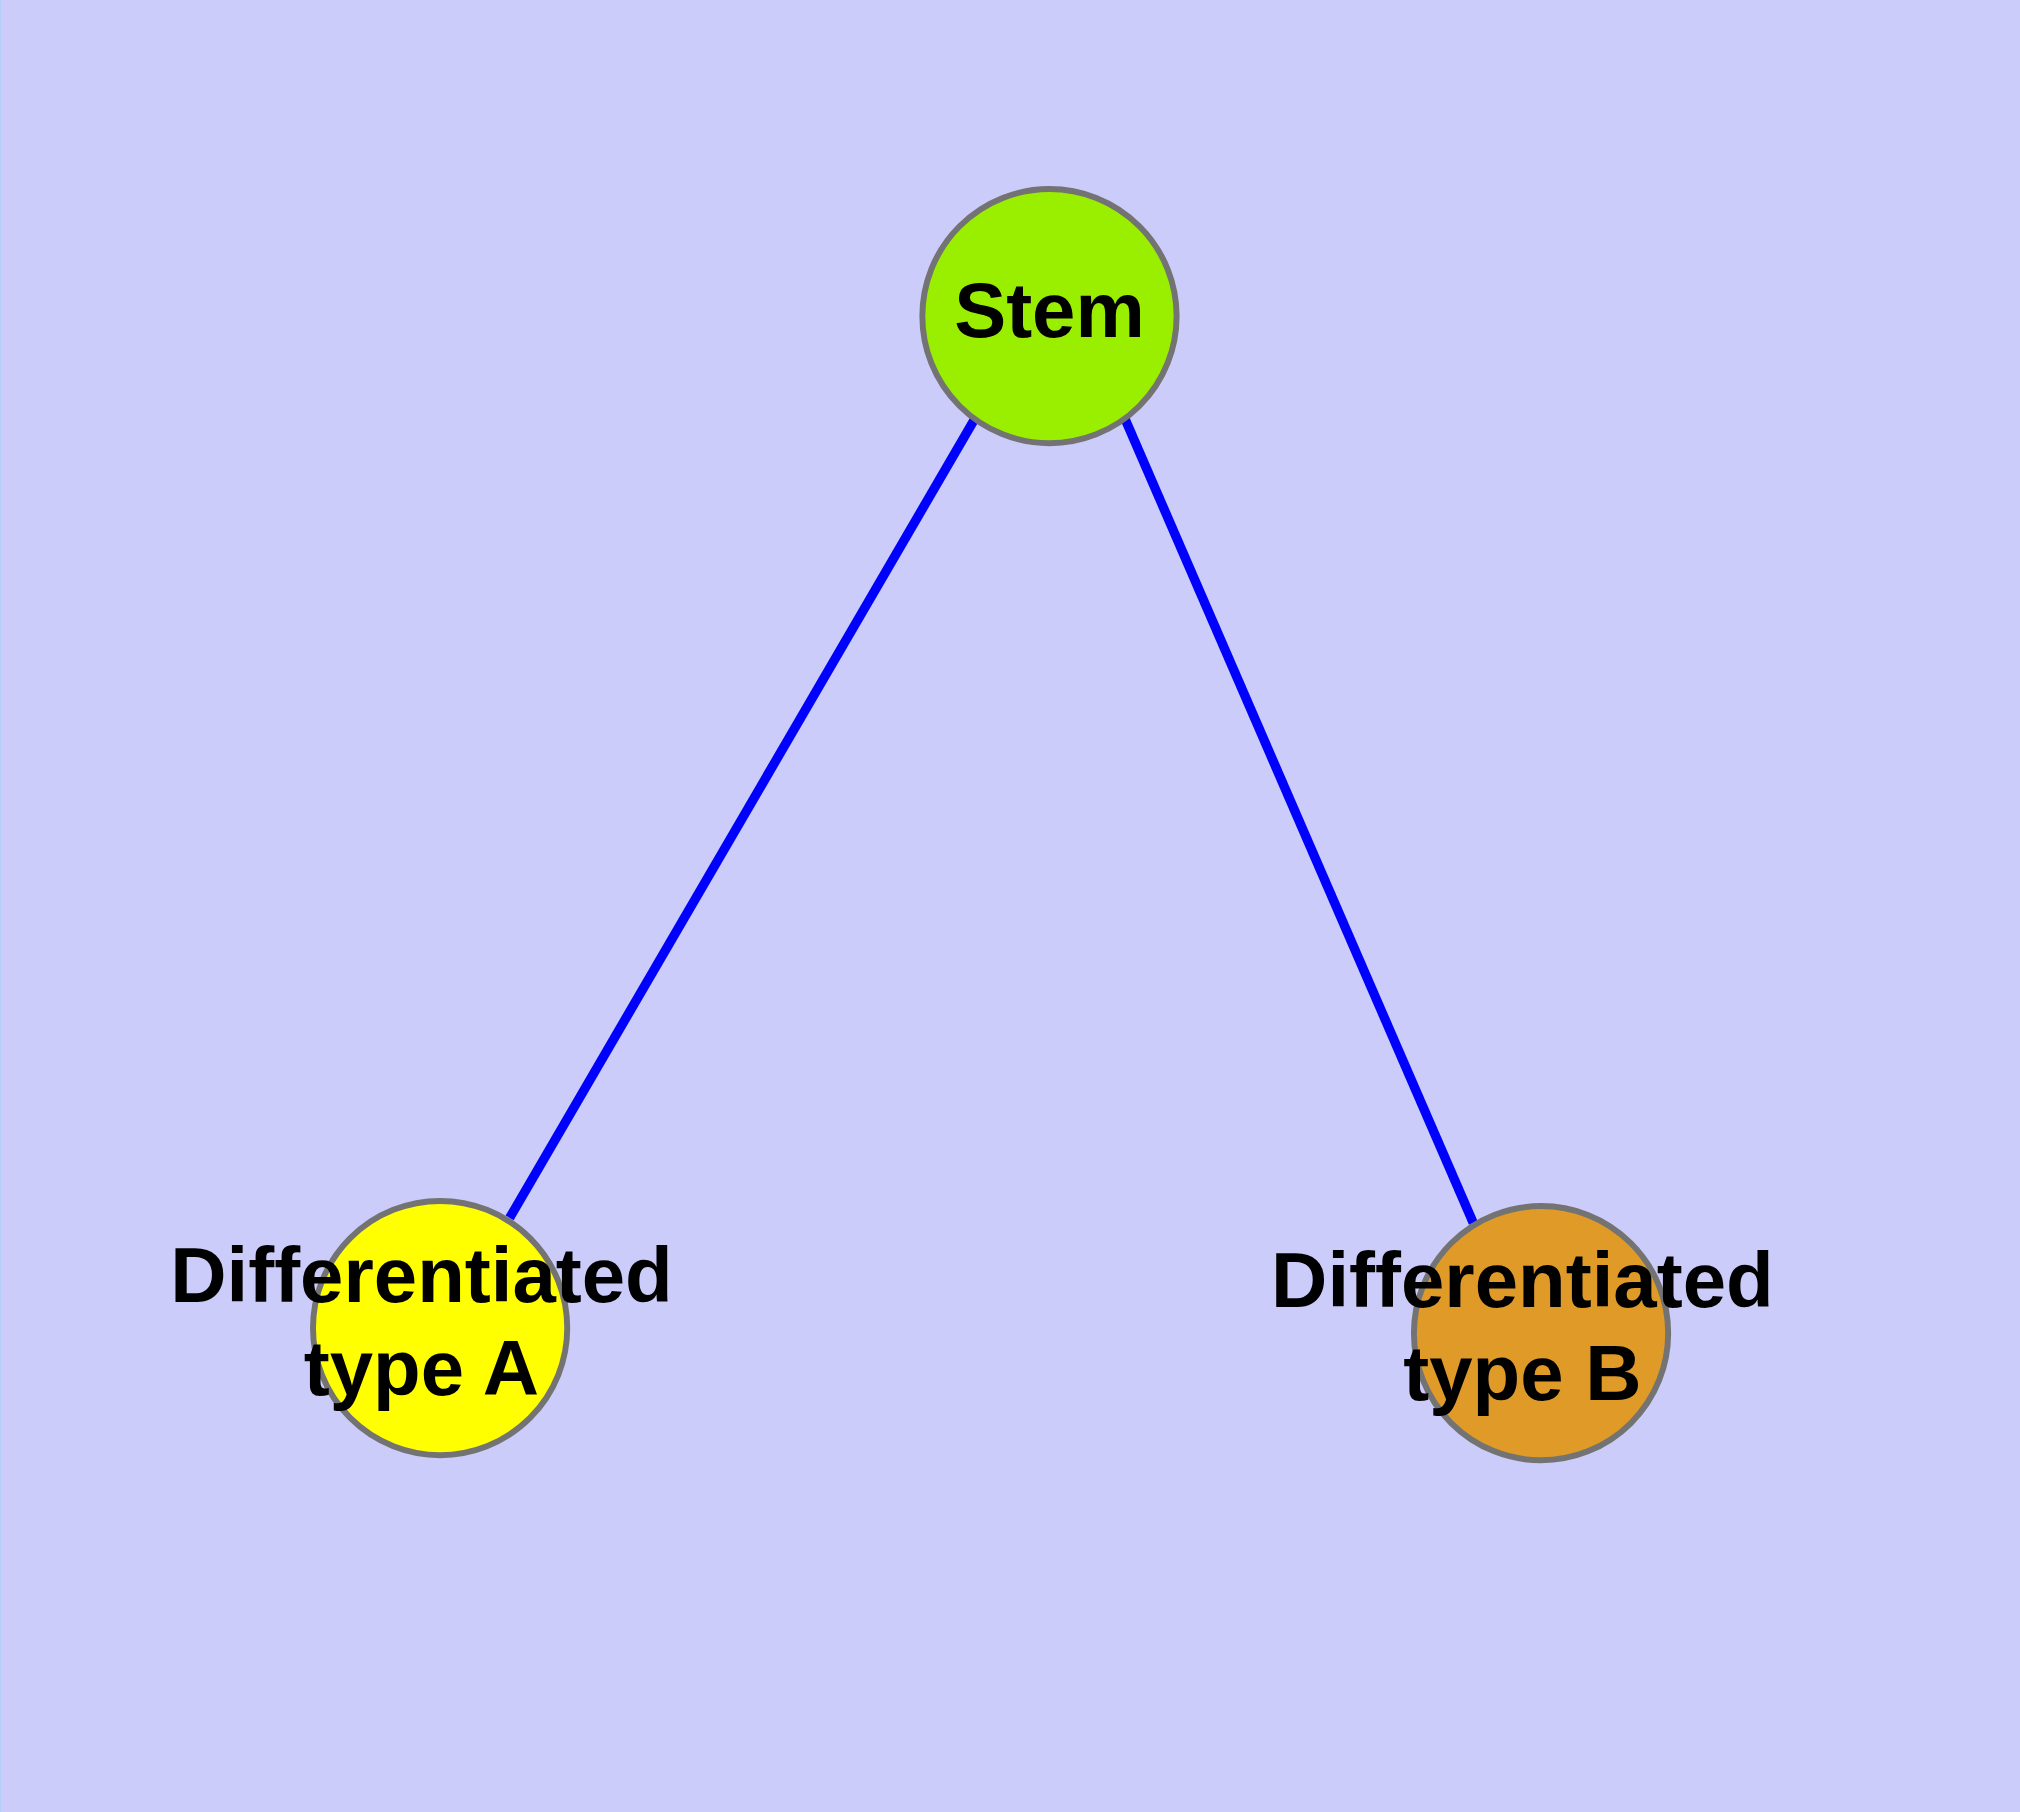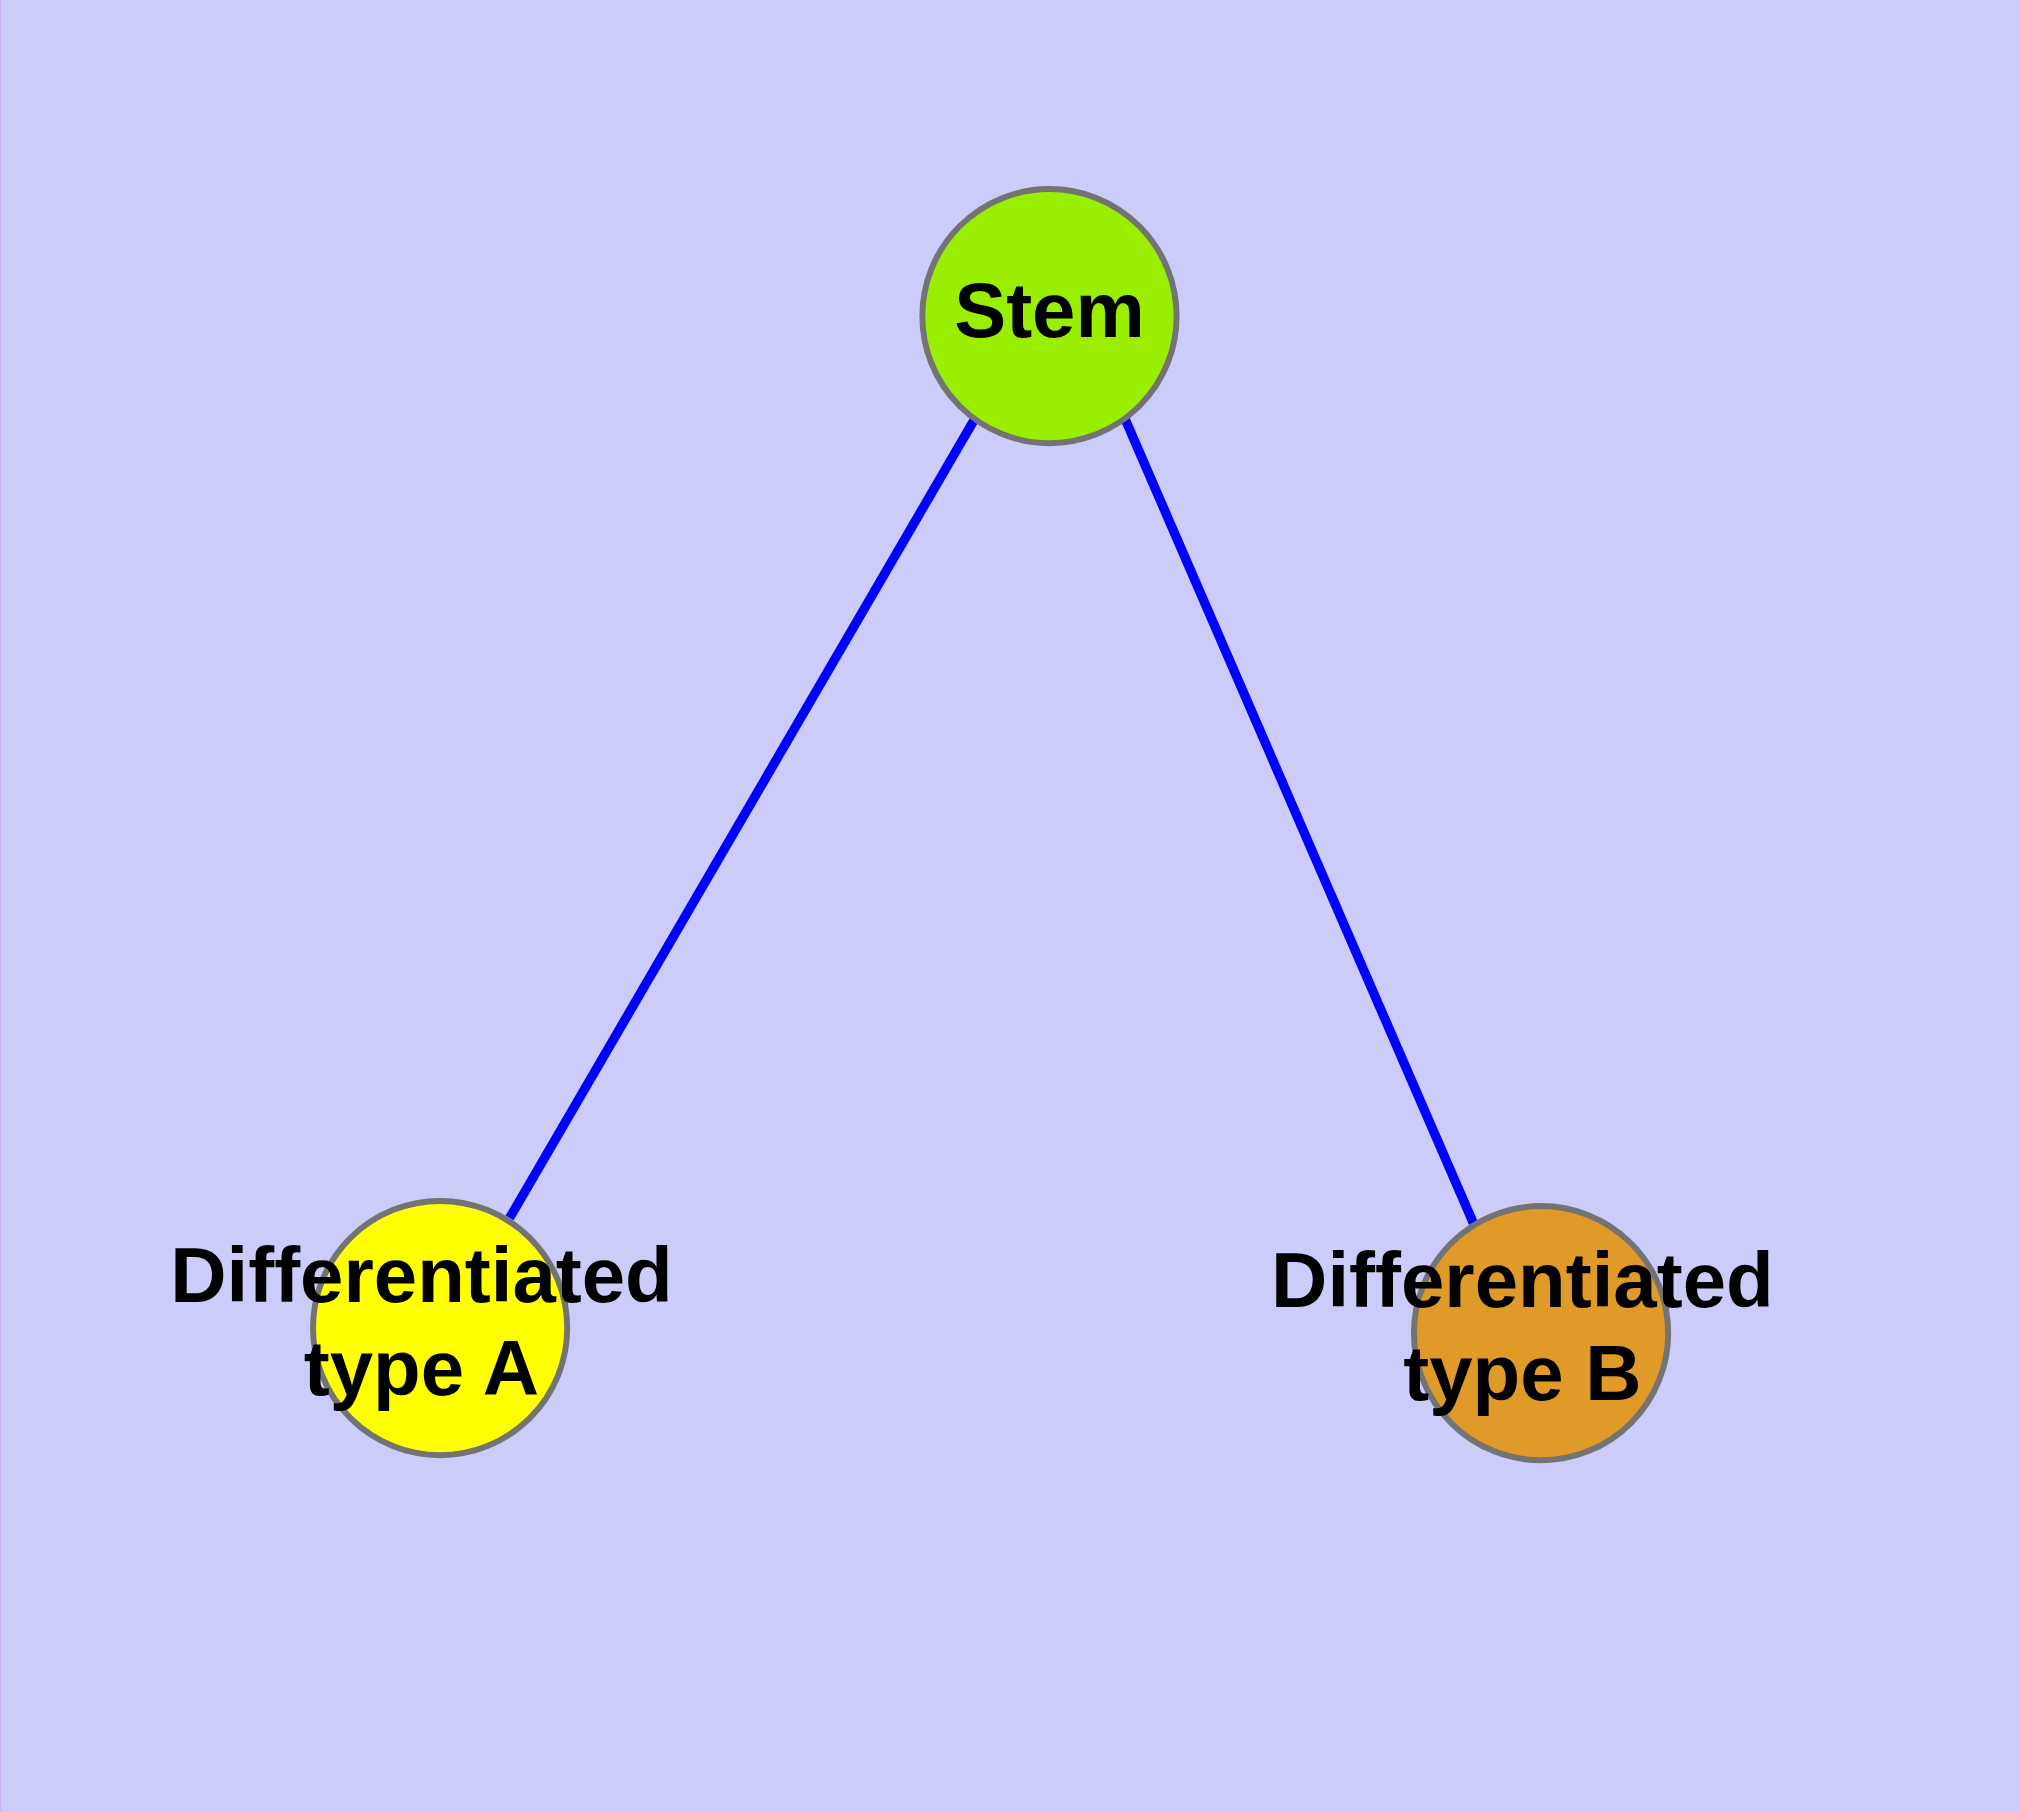--- a/index.html
+++ b/index.html
@@ -10,21 +10,21 @@
   body {
     width: 2021px;
     height: 1812px;
     overflow: hidden;
     font-family: "Liberation Sans", sans-serif;
   }
   #diagram-root {
     position: relative;
     width: 2021px;
     height: 1812px;
-    background: #d946ef;
+    background: #7dd3fc;
   }
   #graph-svg {
     display: block;
     width: 2021px;
     height: 1812px;
   }
   .node-circle {
     stroke: #737373;
     stroke-width: 7;
   }

